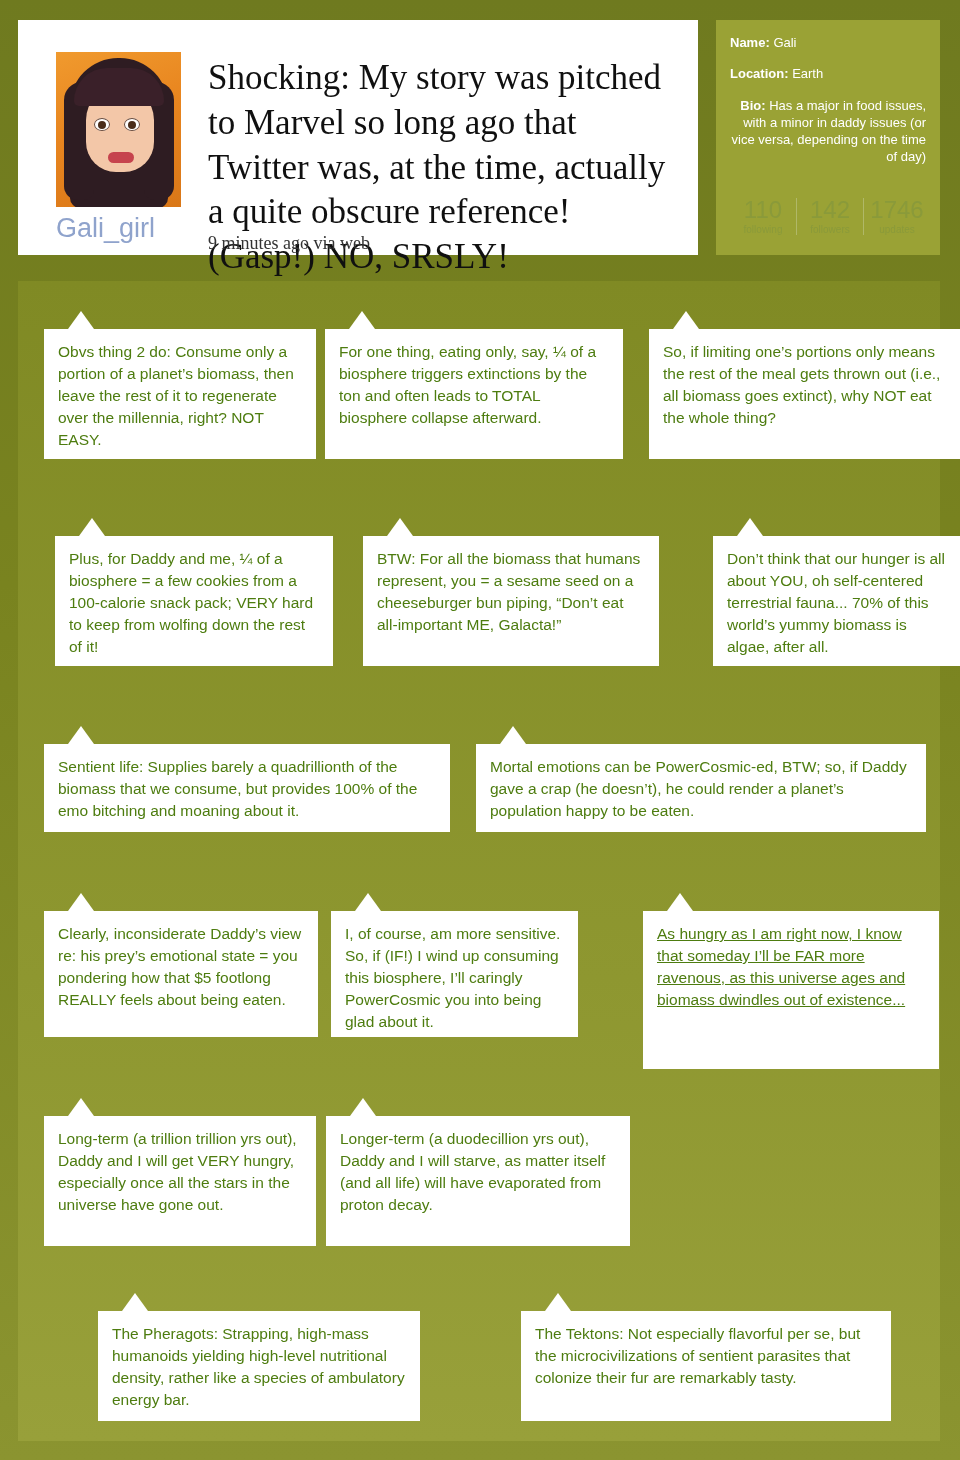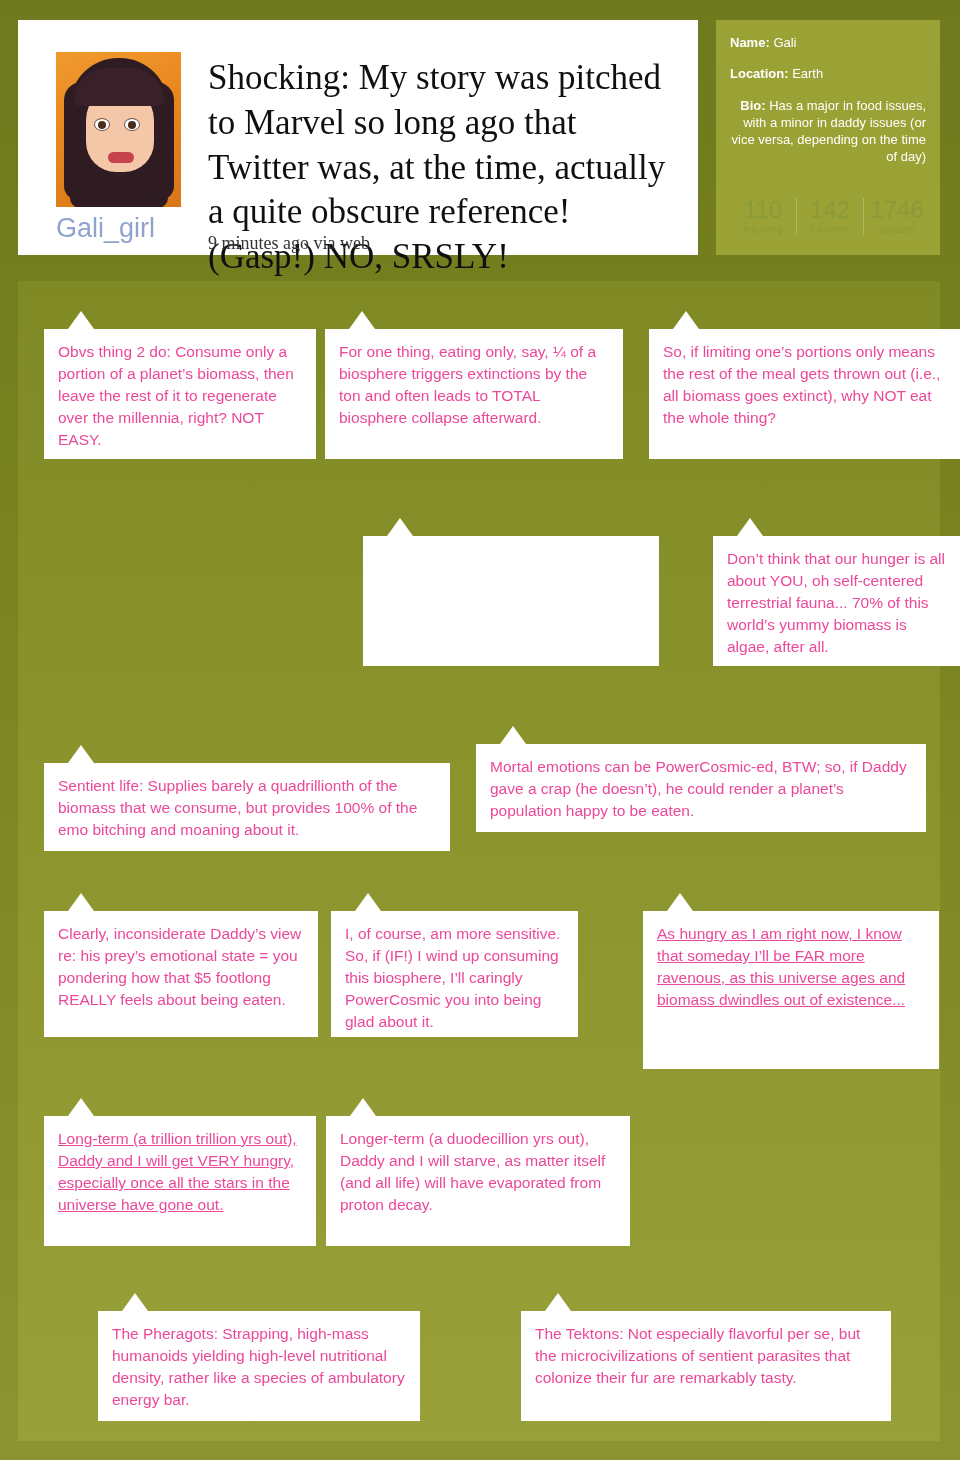--- a/index.html
+++ b/index.html
@@ -169,21 +169,21 @@
   }
 
   
   .bubble {
     position: absolute;
     background: #ffffff;
     box-sizing: border-box;
     padding: 12px 14px;
     font-size: 15.5px;
     line-height: 1.42;
-    color: #ec4899;
+    color: #4d7c0f;
     font-family: "Liberation Sans", sans-serif;
   }
   .bubble .tail {
     position: absolute;
     top: -18px;
     left: 24px;
     width: 0; height: 0;
     border-left: 13px solid transparent;
     border-right: 13px solid transparent;
     border-bottom: 18px solid #ffffff;
@@ -255,31 +255,36 @@
     <div class="bubble" style="left:307px; top:48px; width:298px; height:130px;">
       <div class="tail"></div>
       <span>For one thing, eating only, say, ¼ of a biosphere triggers extinctions by the ton and often leads to TOTAL biosphere collapse afterward.</span>
     </div>
 
     <div class="bubble" style="left:631px; top:48px; width:319px; height:130px;">
       <div class="tail"></div>
       <span>So, if limiting one’s portions only means the rest of the meal gets thrown out (i.e., all biomass goes extinct), why NOT eat the whole thing?</span>
     </div>
 
+    <div class="bubble" style="left:37px; top:255px; width:278px; height:130px;">
+      <div class="tail"></div>
+      <span>Plus, for Daddy and me, ¼ of a biosphere = a few cookies from a 100-calorie snack pack; VERY hard to keep from wolfing down the rest of it!</span>
+    </div>
 
     <div class="bubble" style="left:345px; top:255px; width:296px; height:130px;">
       <div class="tail"></div>
+      <span>BTW: For all the biomass that humans represent, you = a sesame seed on a cheeseburger bun piping, “Don’t eat all-important ME, Galacta!”</span>
     </div>
 
     <div class="bubble" style="left:656px; top:255px; width:252px; height:130px;margin-left:39px;">
       <div class="tail"></div>
       <span>Don’t think that our hunger is all about YOU, oh self-centered terrestrial fauna... 70% of this world’s yummy biomass is algae, after all.</span>
     </div>
 
-    <div class="bubble" style="left:26px; top:482px; width:406px; height:88px;">
+    <div class="bubble" style="left:26px; top:463px; width:406px; height:88px;">
       <div class="tail"></div>
       <span>Sentient life: Supplies barely a quadrillionth of the biomass that we consume, but provides 100% of the emo bitching and moaning about it.</span>
     </div>
 
     <div class="bubble" style="left:458px; top:463px; width:450px; height:88px;">
       <div class="tail"></div>
       <span>Mortal emotions can be PowerCosmic-ed, BTW; so, if Daddy gave a crap (he doesn’t), he could render a planet’s population happy to be eaten.</span>
     </div>
 
     <div class="bubble" style="left:26px; top:630px; width:274px; height:126px;">
@@ -290,21 +295,21 @@
     <div class="bubble" style="left:313px; top:630px; width:247px; height:126px;">
       <div class="tail"></div>
       <span>I, of course, am more sensitive. So, if (IF!) I wind up consuming this biosphere, I’ll caringly PowerCosmic you into being glad about it.</span>
     </div>
 
     <div class="bubble" style="left:625px; top:630px; width:296px; height:158px;text-decoration:underline;">
       <div class="tail"></div>
       <span>As hungry as I am right now, I know that someday I’ll be FAR more ravenous, as this universe ages and biomass dwindles out of existence...</span>
     </div>
 
-    <div class="bubble" style="left:26px; top:835px; width:272px; height:130px;text-decoration:underline;">
+    <div class="bubble" style="left:26px; top:835px; width:272px; height:130px;">
       <div class="tail"></div>
       <span>Long-term (a trillion trillion yrs out), Daddy and I will get VERY hungry, especially once all the stars in the universe have gone out.</span>
     </div>
 
     <div class="bubble" style="left:308px; top:835px; width:304px; height:130px;">
       <div class="tail"></div>
       <span> Longer-term (a duodecillion yrs out), Daddy and I will starve, as matter itself (and all life) will have evaporated from proton decay.</span>
     </div>
 
     <div class="bubble" style="left:80px; top:1030px; width:322px; height:110px;">

